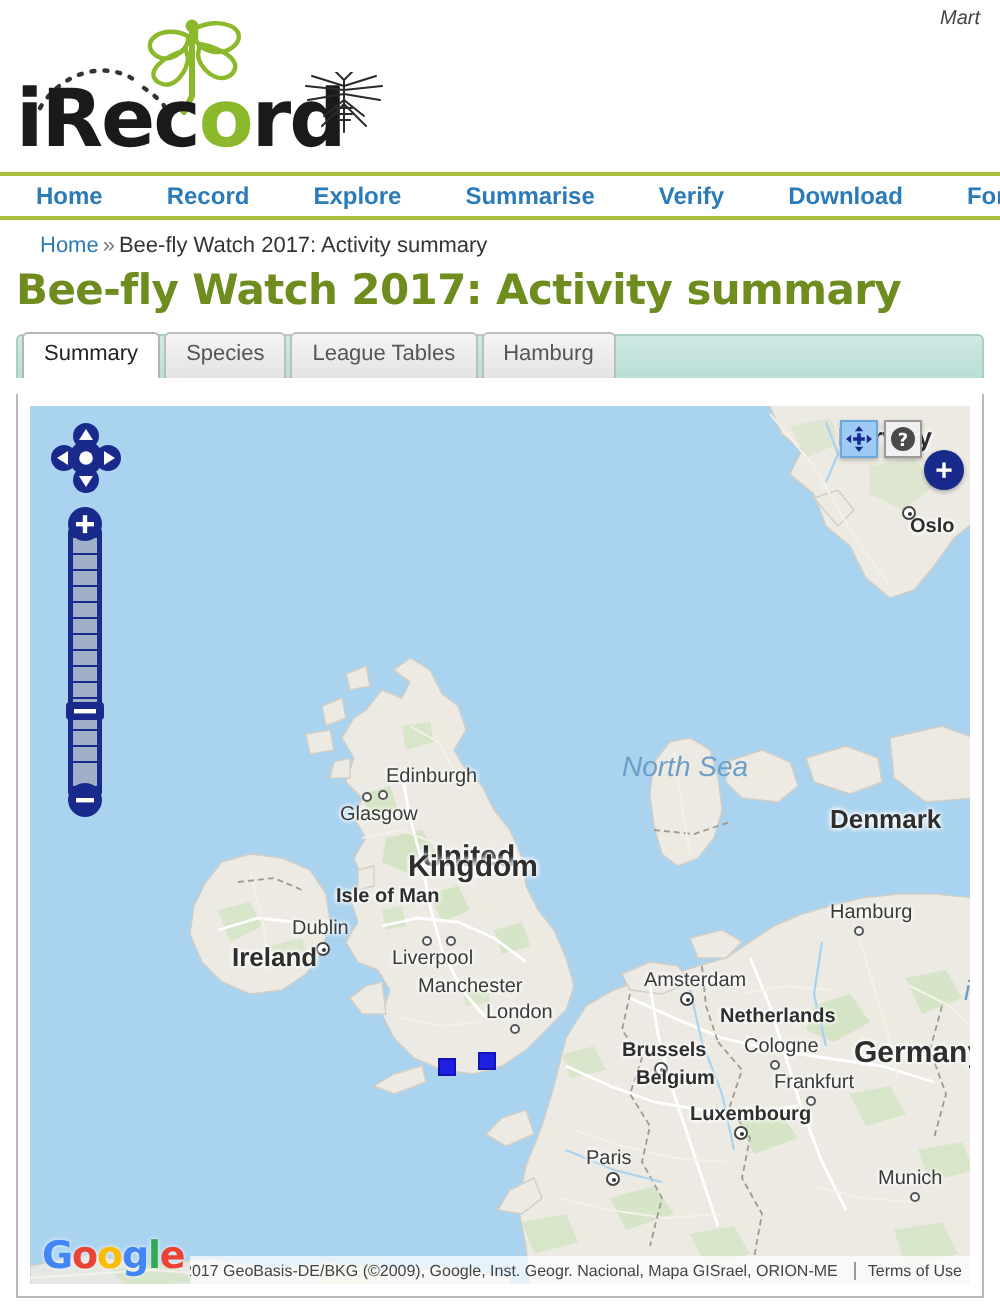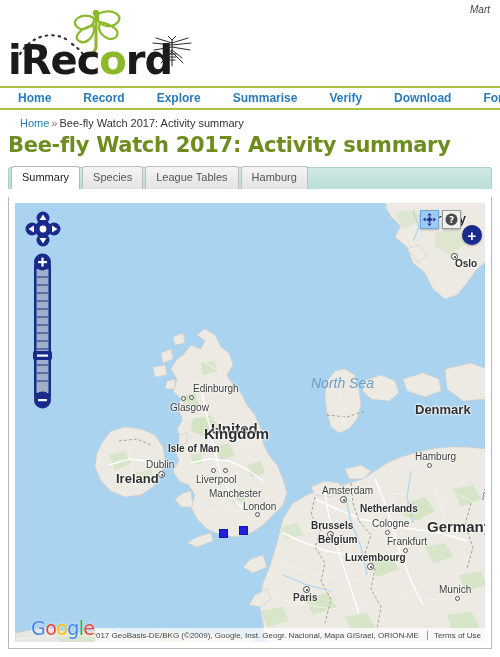--- a/index.html
+++ b/index.html
@@ -337,25 +337,25 @@
     font-size: 15px;
     font-weight: bold;
     line-height: 15px;
     cursor: pointer;
     box-shadow: 0 1px 2px rgba(0,0,0,0.3);
   }
 
   
   .g-logo {
     position: absolute;
-    left: 16px;
+    left: 6px;
     bottom: 4px;
     font-family: "DejaVu Sans", sans-serif;
     font-size: 19px;
-    font-weight: normal;
+    font-weight: bold;
     letter-spacing: -0.6px;
     line-height: 19px;
     text-shadow: 0 0 2px rgba(255,255,255,0.9);
   }
   .g-logo .b1 { color: #4285f4; }
   .g-logo .r1 { color: #ea4335; }
   .g-logo .y1 { color: #fbbc05; }
   .g-logo .b2 { color: #4285f4; }
   .g-logo .g1 { color: #34a853; }
   .g-logo .r2 { color: #ea4335; }
@@ -614,21 +614,21 @@
         <div class="mlabel cityb" style="left: 296px; top: 317px;">Brussels</div>
         <div class="capdot" style="left: 312px; top: 328px;"></div>
         <div class="mlabel city" style="left: 357px; top: 315px;">Cologne</div>
         <div class="citydot" style="left: 370px; top: 327px;"></div>
         <div class="mlabel country big" style="left: 412px; top: 315px;">Germany</div>
         <div class="mlabel cityb" style="left: 303px; top: 331px;">Belgium</div>
         <div class="mlabel city" style="left: 372px; top: 333px;">Frankfurt</div>
         <div class="citydot" style="left: 388px; top: 345px;"></div>
         <div class="mlabel cityb" style="left: 330px; top: 349px;">Luxembourg</div>
         <div class="capdot" style="left: 352px; top: 360px;"></div>
-        <div class="mlabel city" style="left: 278px; top: 389px; font-weight: bold;">Paris</div>
+        <div class="mlabel city" style="left: 278px; top: 371px;">Paris</div>
         <div class="capdot" style="left: 288px; top: 383px;"></div>
         <div class="mlabel city" style="left: 424px; top: 381px;">Munich</div>
         <div class="citydot" style="left: 440px; top: 393px;"></div>
       </div>
 
     <div id="map-markers">
         <div class="marker" style="left: 204px; top: 326px;"></div>
         <div class="marker" style="left: 224px; top: 323px;"></div>
       </div>
 

